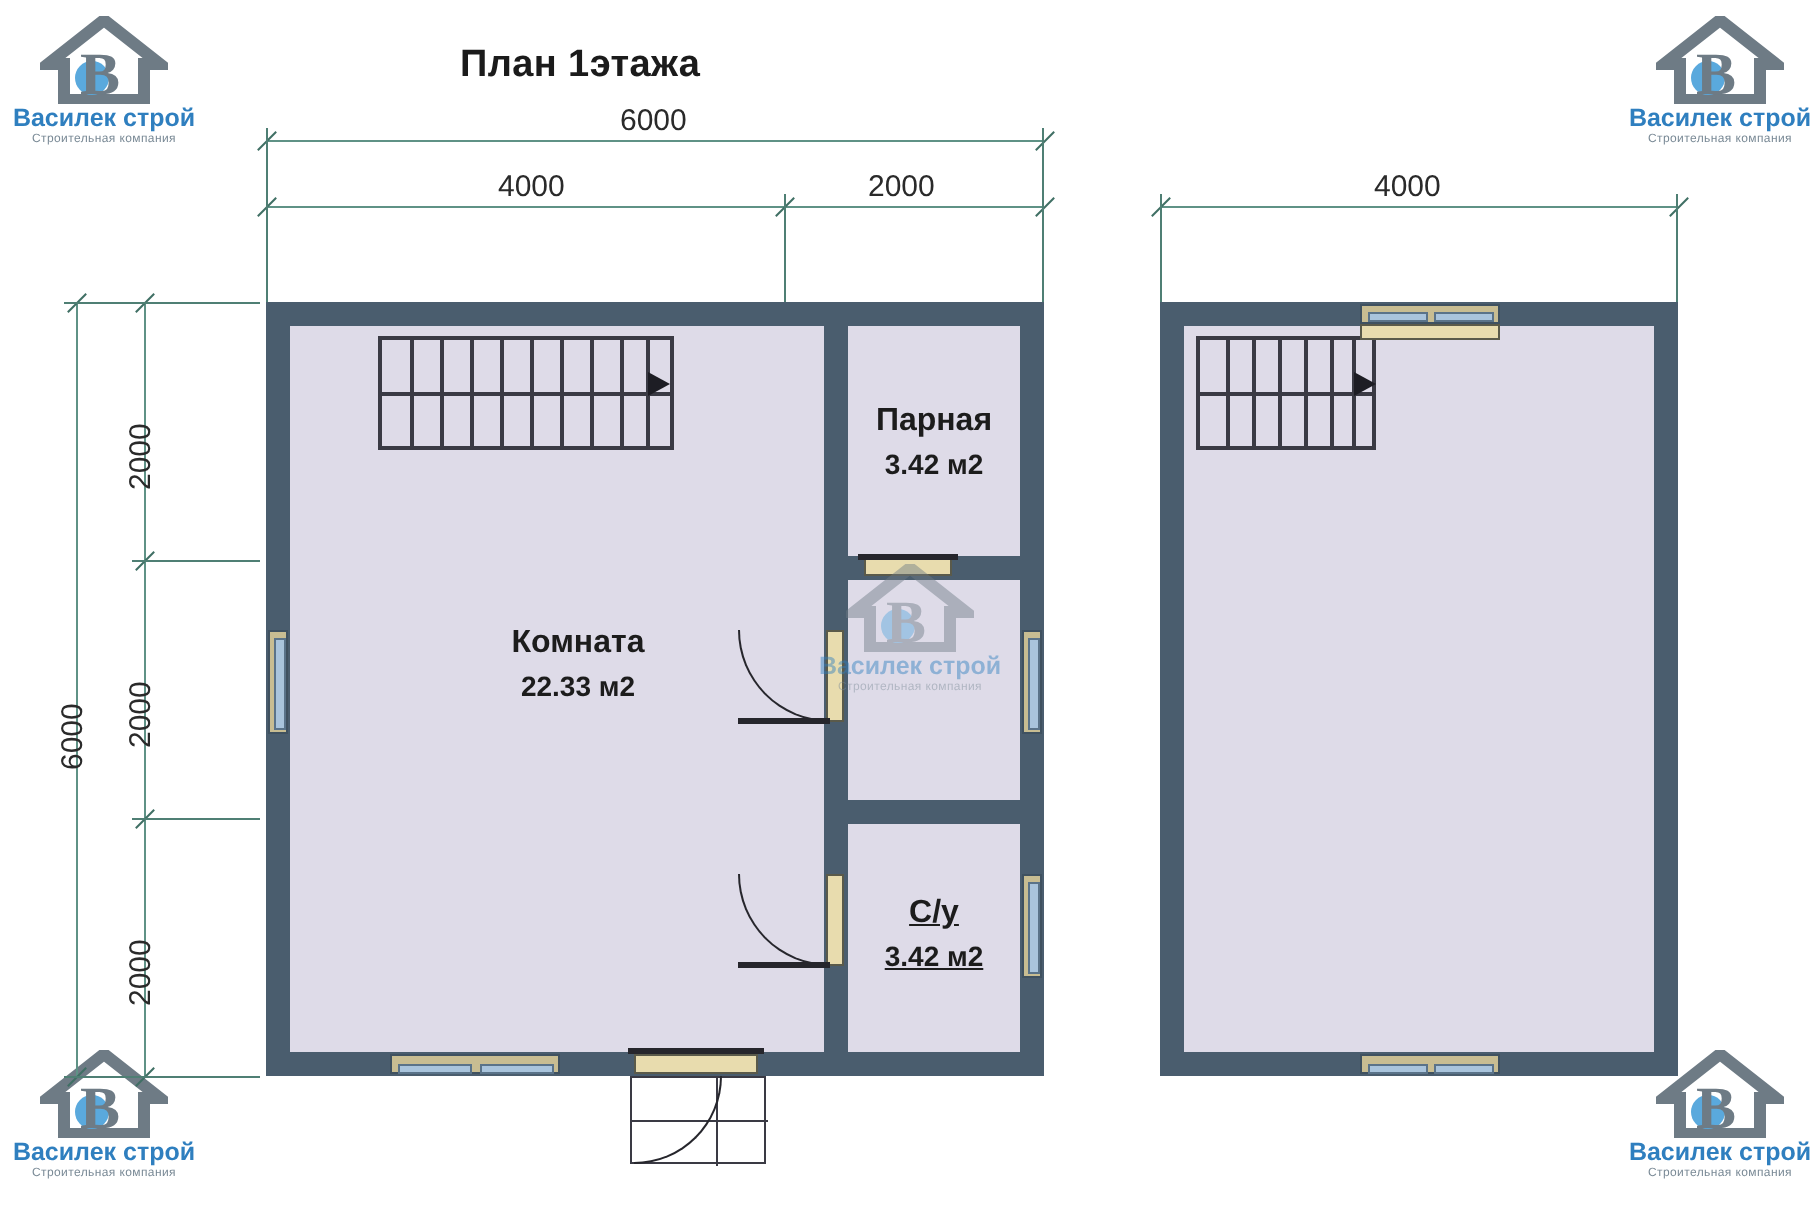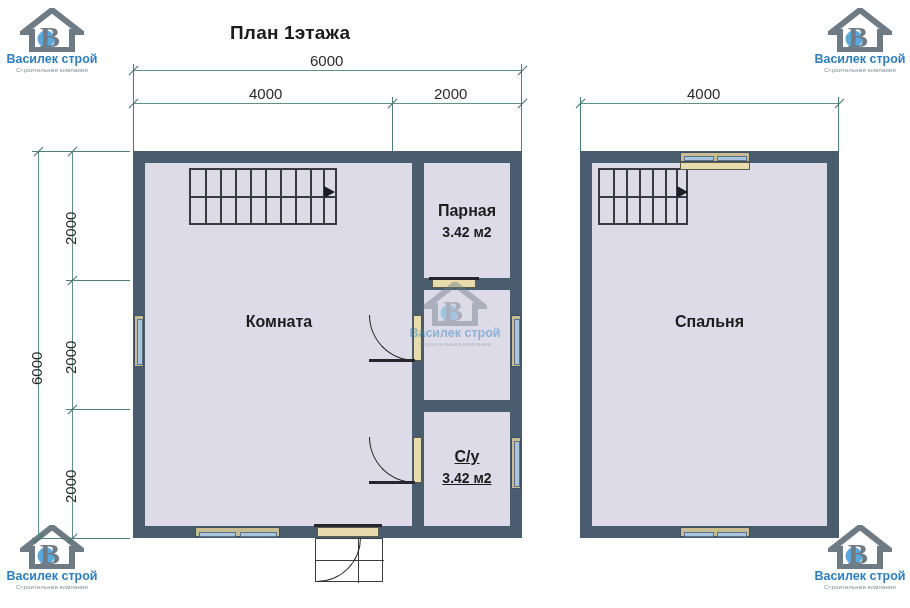--- a/index.html
+++ b/index.html
@@ -231,22 +231,23 @@
     </div>
 
     <div class="win-h" style="left:62px;top:376px;width:85px;height:10px;">
       <div class="pane" style="left:3px;top:4px;width:37px;height:5px;"></div>
       <div class="pane" style="left:44px;top:4px;width:37px;height:5px;"></div>
     </div>
 
     <div class="door-leaf" style="left:184px;top:376px;width:62px;height:10px;"></div>
     <div class="door-bar" style="left:181px;top:373px;width:68px;height:3px;"></div>
 
-    <div class="roomlbl" style="left:82px;top:160px;width:128px;">
+    <div class="roomlbl" style="left:92px;top:160px;width:128px;">
       <div class="nm big">Комната</div>
+      <div class="ar">22.33 м2</div>
     </div>
 
     <div class="roomlbl" style="left:287px;top:37px;width:94px;margin-top:12px;">
       <div class="nm big">Парная</div>
       <div class="ar">3.42 м2</div>
     </div>
 
 
     <div class="roomlbl" style="left:287px;top:295px;width:94px;text-decoration:underline;">
       <div class="nm big">С/у</div>
@@ -303,17 +304,16 @@
       <div class="pane" style="left:36px;top:3px;width:30px;height:5px;"></div>
     </div>
     <div class="door-leaf" style="left:100px;top:11px;width:70px;height:8px;"></div>
 
     <div class="win-h" style="left:100px;top:376px;width:70px;height:10px;">
       <div class="pane" style="left:3px;top:4px;width:30px;height:5px;"></div>
       <div class="pane" style="left:36px;top:4px;width:30px;height:5px;"></div>
     </div>
 
     <div class="roomlbl" style="left:62px;top:160px;width:135px;">
-      <div class="nm big">Спальня</div>
     </div>
   </div>
 
 </div>
 
 </body></html>

